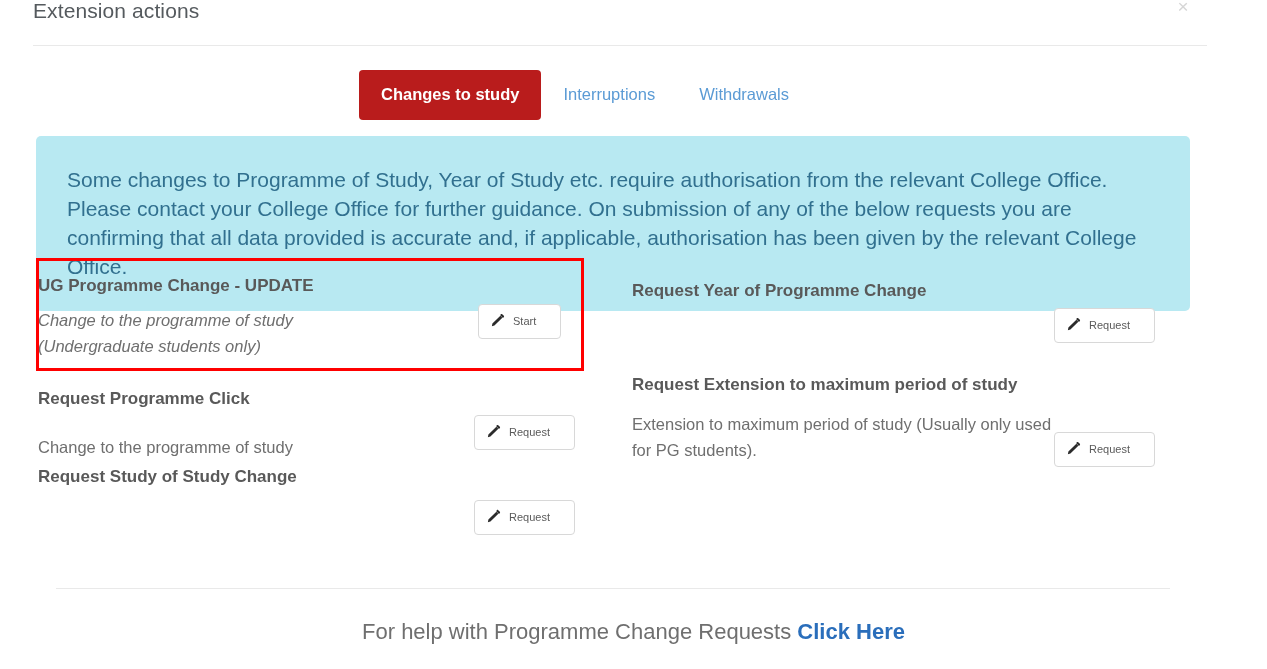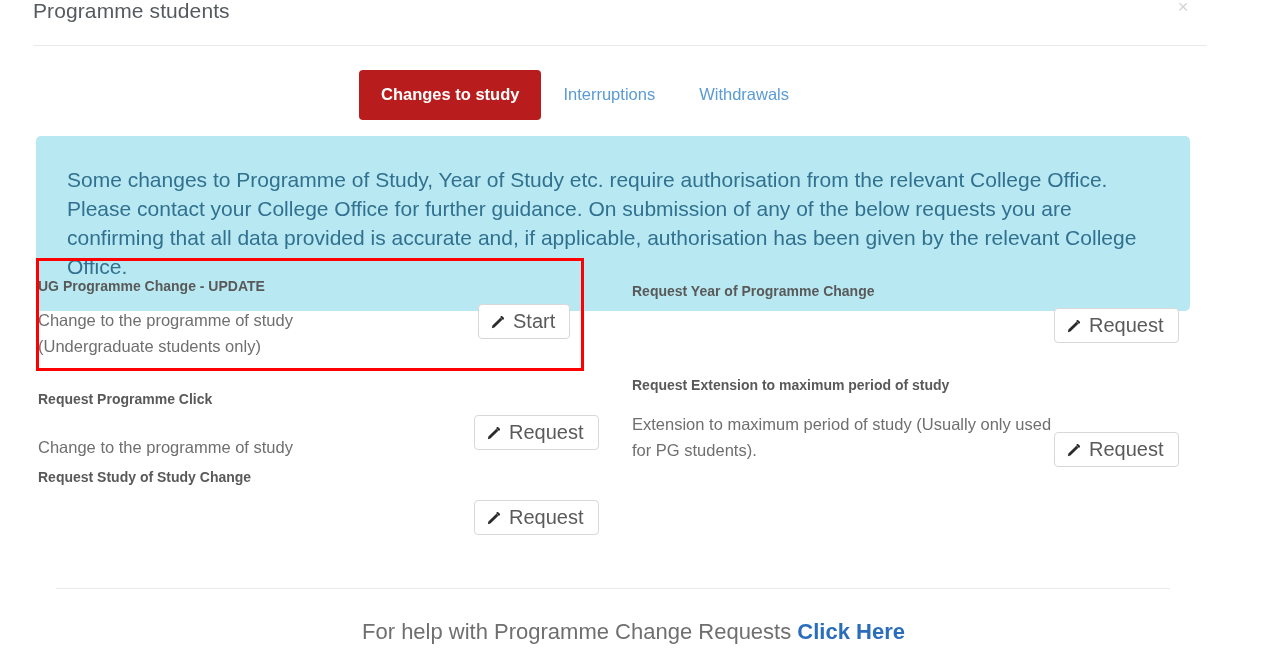--- a/index.html
+++ b/index.html
@@ -140,45 +140,45 @@
     left: 632px;
     top: 8px;
     width: 545px;
   }
 
   .action {
     position: relative;
     box-sizing: border-box;
   }
   .action-title {
-    font-size: 14px;
+    font-size: 17px;
     font-weight: 700;
     color: #595959;
     line-height: 26px;
     margin: 0;
   }
   .action-desc {
     font-size: 16.5px;
     color: #6f6f6f;
     line-height: 26px;
     margin: 0;
   }
 
   .btn {
     position: absolute;
     background: #ffffff;
     border: 1px solid #d8d8d8;
     border-radius: 4px;
-    font-size: 20px;
+    font-size: 11px;
     color: #5a5a5a;
-    padding: 8px 14px 9px 12px;
+    padding: 8px 24px 9px 12px;
     font-family: "Liberation Sans", sans-serif;
     cursor: pointer;
     display: inline-flex;
-    align-items: flex-end;
+    align-items: flex-start;
     gap: 8px;
     white-space: nowrap;
     line-height: 16px;
   }
   .btn .pencil {
     display: inline-block;
     width: 14px;
     height: 14px;
     flex: 0 0 14px;
   }
@@ -221,21 +221,21 @@
     text-decoration: none;
     cursor: pointer;
   }
 </style>
 </head>
 <body>
 
 <div class="modal">
 
   <div class="modal-header">
-    <div class="modal-title">Programme students</div>
+    <div class="modal-title">Extension actions</div>
     <button class="close-icon">×</button>
     <div class="header-rule"></div>
   </div>
 
   <div class="tabs">
     <div class="tab-row">
       <button class="tab active">Changes to study</button>
       <button class="tab">Interruptions</button>
       <button class="tab">Withdrawals</button>
     </div>
@@ -244,21 +244,21 @@
   <div class="alert">
     <p>Some changes to Programme of Study, Year of Study etc. require authorisation from the relevant College Office. Please contact your College Office for further guidance. On submission of any of the below requests you are confirming that all data provided is accurate and, if applicable, authorisation has been given by the relevant College Office.</p>
   </div>
 
   <div class="cols">
 
     <div class="col-left">
 
       <div class="action" style="height:113px;">
         <p class="action-title" style="padding-top:15px;">UG Programme Change - UPDATE</p>
-        <p class="action-desc" style="width:330px;padding-top:8px;">Change to the programme of study (Undergraduate students only)</p>
+        <p class="action-desc" style="width:330px;padding-top:8px;font-style:italic;">Change to the programme of study (Undergraduate students only)</p>
         <button class="btn" style="left:440px;top:46px;">
           <span class="pencil">
             <svg width="14" height="14" viewBox="0 0 16 16">
                 <path fill="#2b2b2b" d="M12.8 1.3c-.4-.4-1-.4-1.4 0l-1 1 3.3 3.3 1-1c.4-.4.4-1 0-1.4l-1.9-1.9zM10.7 3L1.6 12.1 1 15l2.9-.6L13 5.3 10.7 3z"></path>
               </svg>
           </span>
           <span>Start</span>
         </button>
       </div>
 

